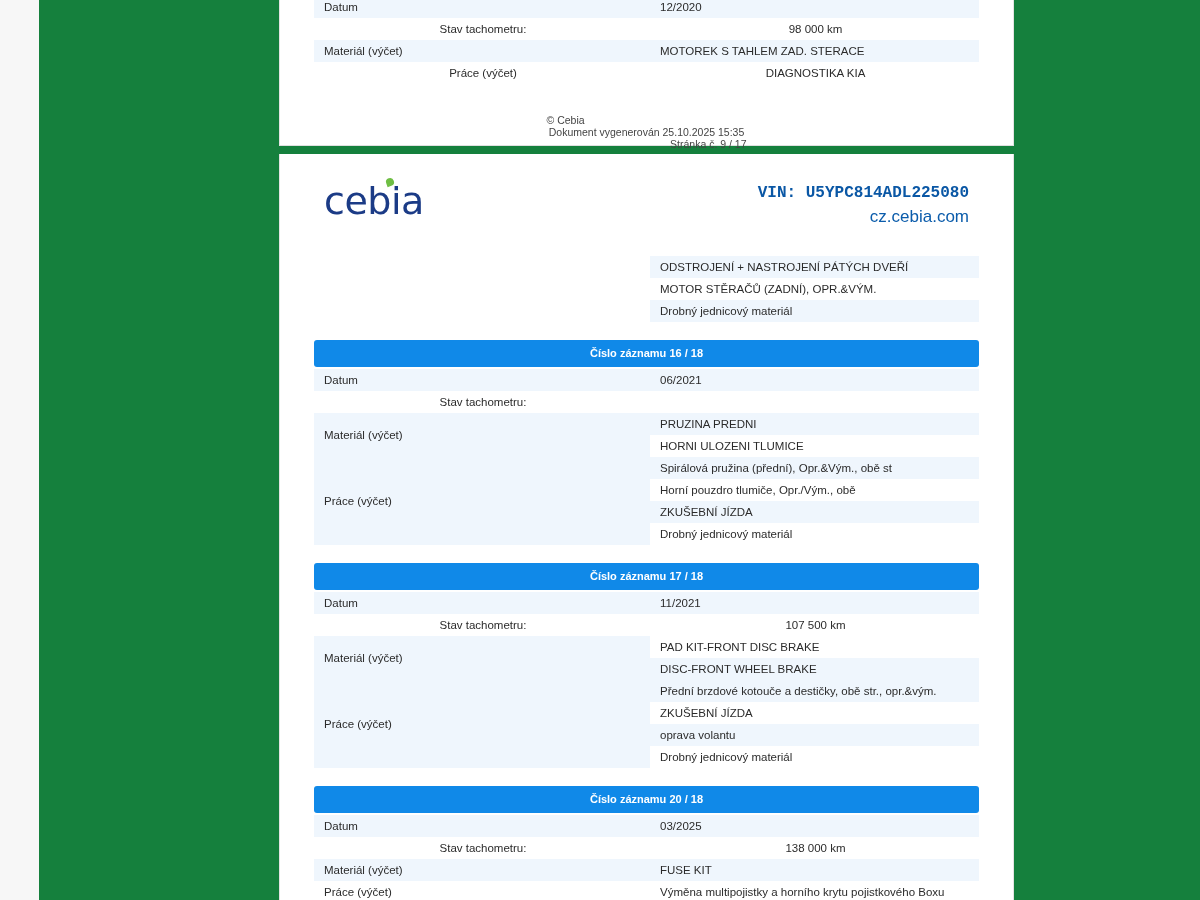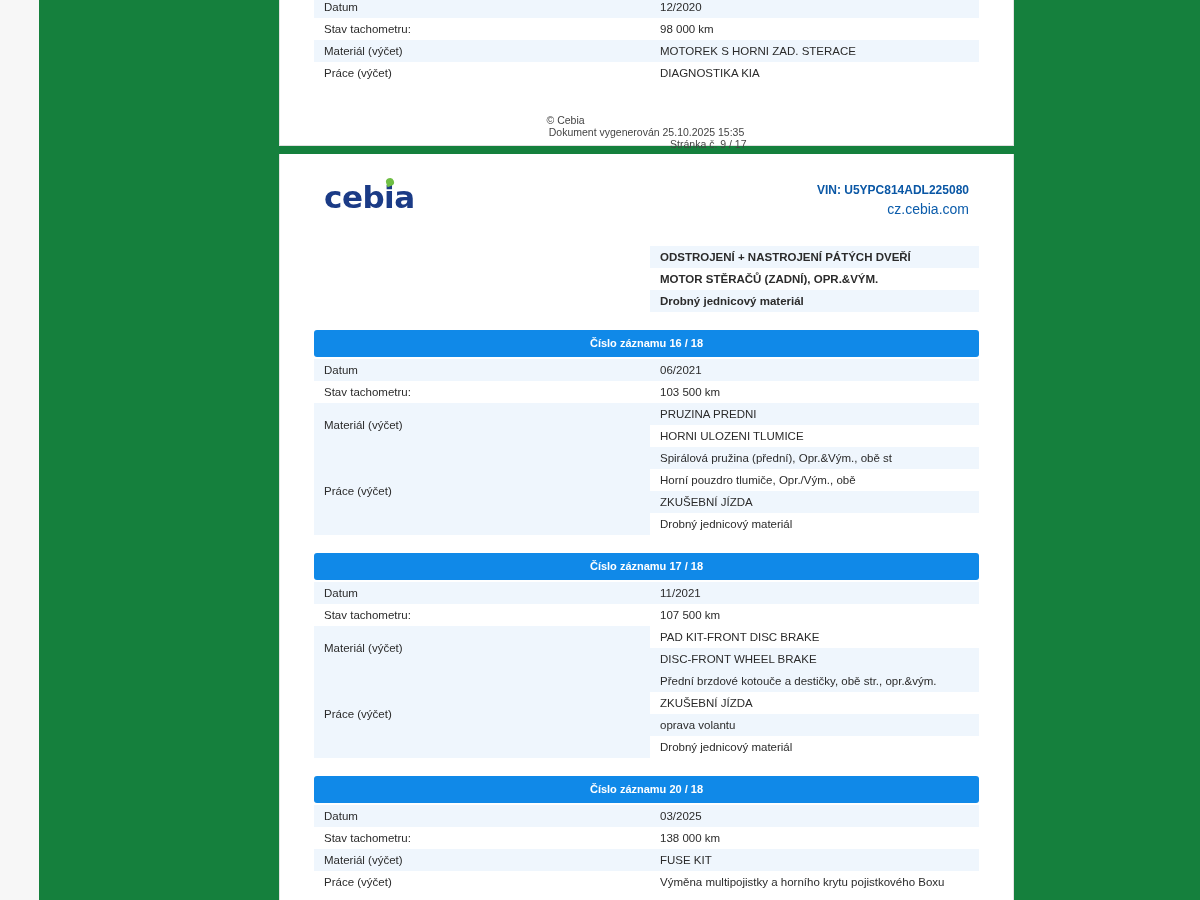--- a/index.html
+++ b/index.html
@@ -54,21 +54,21 @@
     width: 336px;
     padding: 5px 8px 5px 10px;
     white-space: nowrap;
   }
   .row .value {
     flex: 1;
     padding: 5px 8px 5px 10px;
     white-space: nowrap;
   }
   .zebra-on .label, .zebra-on .value { background: #eff6fd; }
-  .zebra-off .label, .zebra-off .value { background: #ffffff; }
+  .zebra-off .label, .zebra-off .value { background: #ffffff; text-align: center; }
 
   
   .page-footer {
     display: flex;
     align-items: center;
     font-size: 10.5px;
     color: #444;
     padding: 30px 44px 0 44px;
     flex-direction: column;
   }
@@ -77,23 +77,23 @@
   .page-footer .f-right { width: 200px; text-align: right; }
 
   
   .doc-header {
     display: flex;
     align-items: flex-start;
     justify-content: space-between;
     padding: 22px 44px 8px 44px;
   }
   .logo {
-    font-size: 31px;
+    font-size: 38px;
     letter-spacing: -0.5px;
-    font-weight: bold;
+    font-weight: normal;
     color: #1b3b86;
     position: relative;
     font-family: "DejaVu Sans", sans-serif;
     line-height: 1;
     padding-top: 6px;
   }
   .logo .dotleaf {
     position: absolute;
     width: 8px;
     height: 8px;
@@ -103,25 +103,25 @@
     top: 2px;
     left: 62px;
   }
   .header-right {
     text-align: right;
     font-size: 12px;
     color: #0b5cab;
     line-height: 1.45;
     padding-top: 6px;
   }
-  .header-right .vin { font-weight: bold; font-size: 12px; color: #0a57a5; }
-  .header-right .site { color: #0b5cab; font-size: 14px; }
-
-  
-  .cont-block { padding: 18px 34px 0 34px; font-weight: bold; }
+  .header-right .vin { font-weight: bold; font-size: 16px; color: #0a57a5; font-family: Liberation Mono, monospace; }
+  .header-right .site { color: #0b5cab; font-size: 17px; }
+
+  
+  .cont-block { padding: 18px 34px 0 34px; }
   .cont-row {
     display: flex;
     font-size: 11.5px;
     color: #2b2b2b;
     min-height: 22px;
   }
   .cont-row .spacer { width: 336px; }
   .cont-row .value { flex: 1; padding: 5px 8px 5px 10px; white-space: nowrap; }
 
   
@@ -163,21 +163,21 @@
       <div class="row zebra-on">
         <div class="label">Datum</div>
         <div class="value">12/2020</div>
       </div>
       <div class="row zebra-off">
         <div class="label">Stav tachometru:</div>
         <div class="value">98 000 km</div>
       </div>
       <div class="row zebra-on">
         <div class="label">Materiál (výčet)</div>
-        <div class="value">MOTOREK S HORNI ZAD. STERACE</div>
+        <div class="value">MOTOREK S TAHLEM ZAD. STERACE</div>
       </div>
       <div class="row zebra-off">
         <div class="label">Práce (výčet)</div>
         <div class="value">DIAGNOSTIKA KIA</div>
       </div>
     </div>
     <div class="page-footer">
       <div class="f-left">© Cebia</div>
       <div class="f-mid">Dokument vygenerován 25.10.2025 15:35</div>
       <div class="f-right">Stránka č. 9 / 17</div>
@@ -216,21 +216,20 @@
     </div>
 
     <div class="record-banner">Číslo záznamu 16 / 18</div>
     <div class="record-table">
       <div class="row zebra-on">
         <div class="label">Datum</div>
         <div class="value">06/2021</div>
       </div>
       <div class="row zebra-off">
         <div class="label">Stav tachometru:</div>
-        <div class="value">103 500 km</div>
       </div>
       <div class="group">
         <div class="glabel bg-blue">Materiál (výčet)</div>
         <div class="gvals">
           <div class="gval bg-blue">PRUZINA PREDNI</div>
           <div class="gval bg-white">HORNI ULOZENI TLUMICE</div>
         </div>
       </div>
       <div class="group">
         <div class="glabel bg-blue">Práce (výčet)</div>

